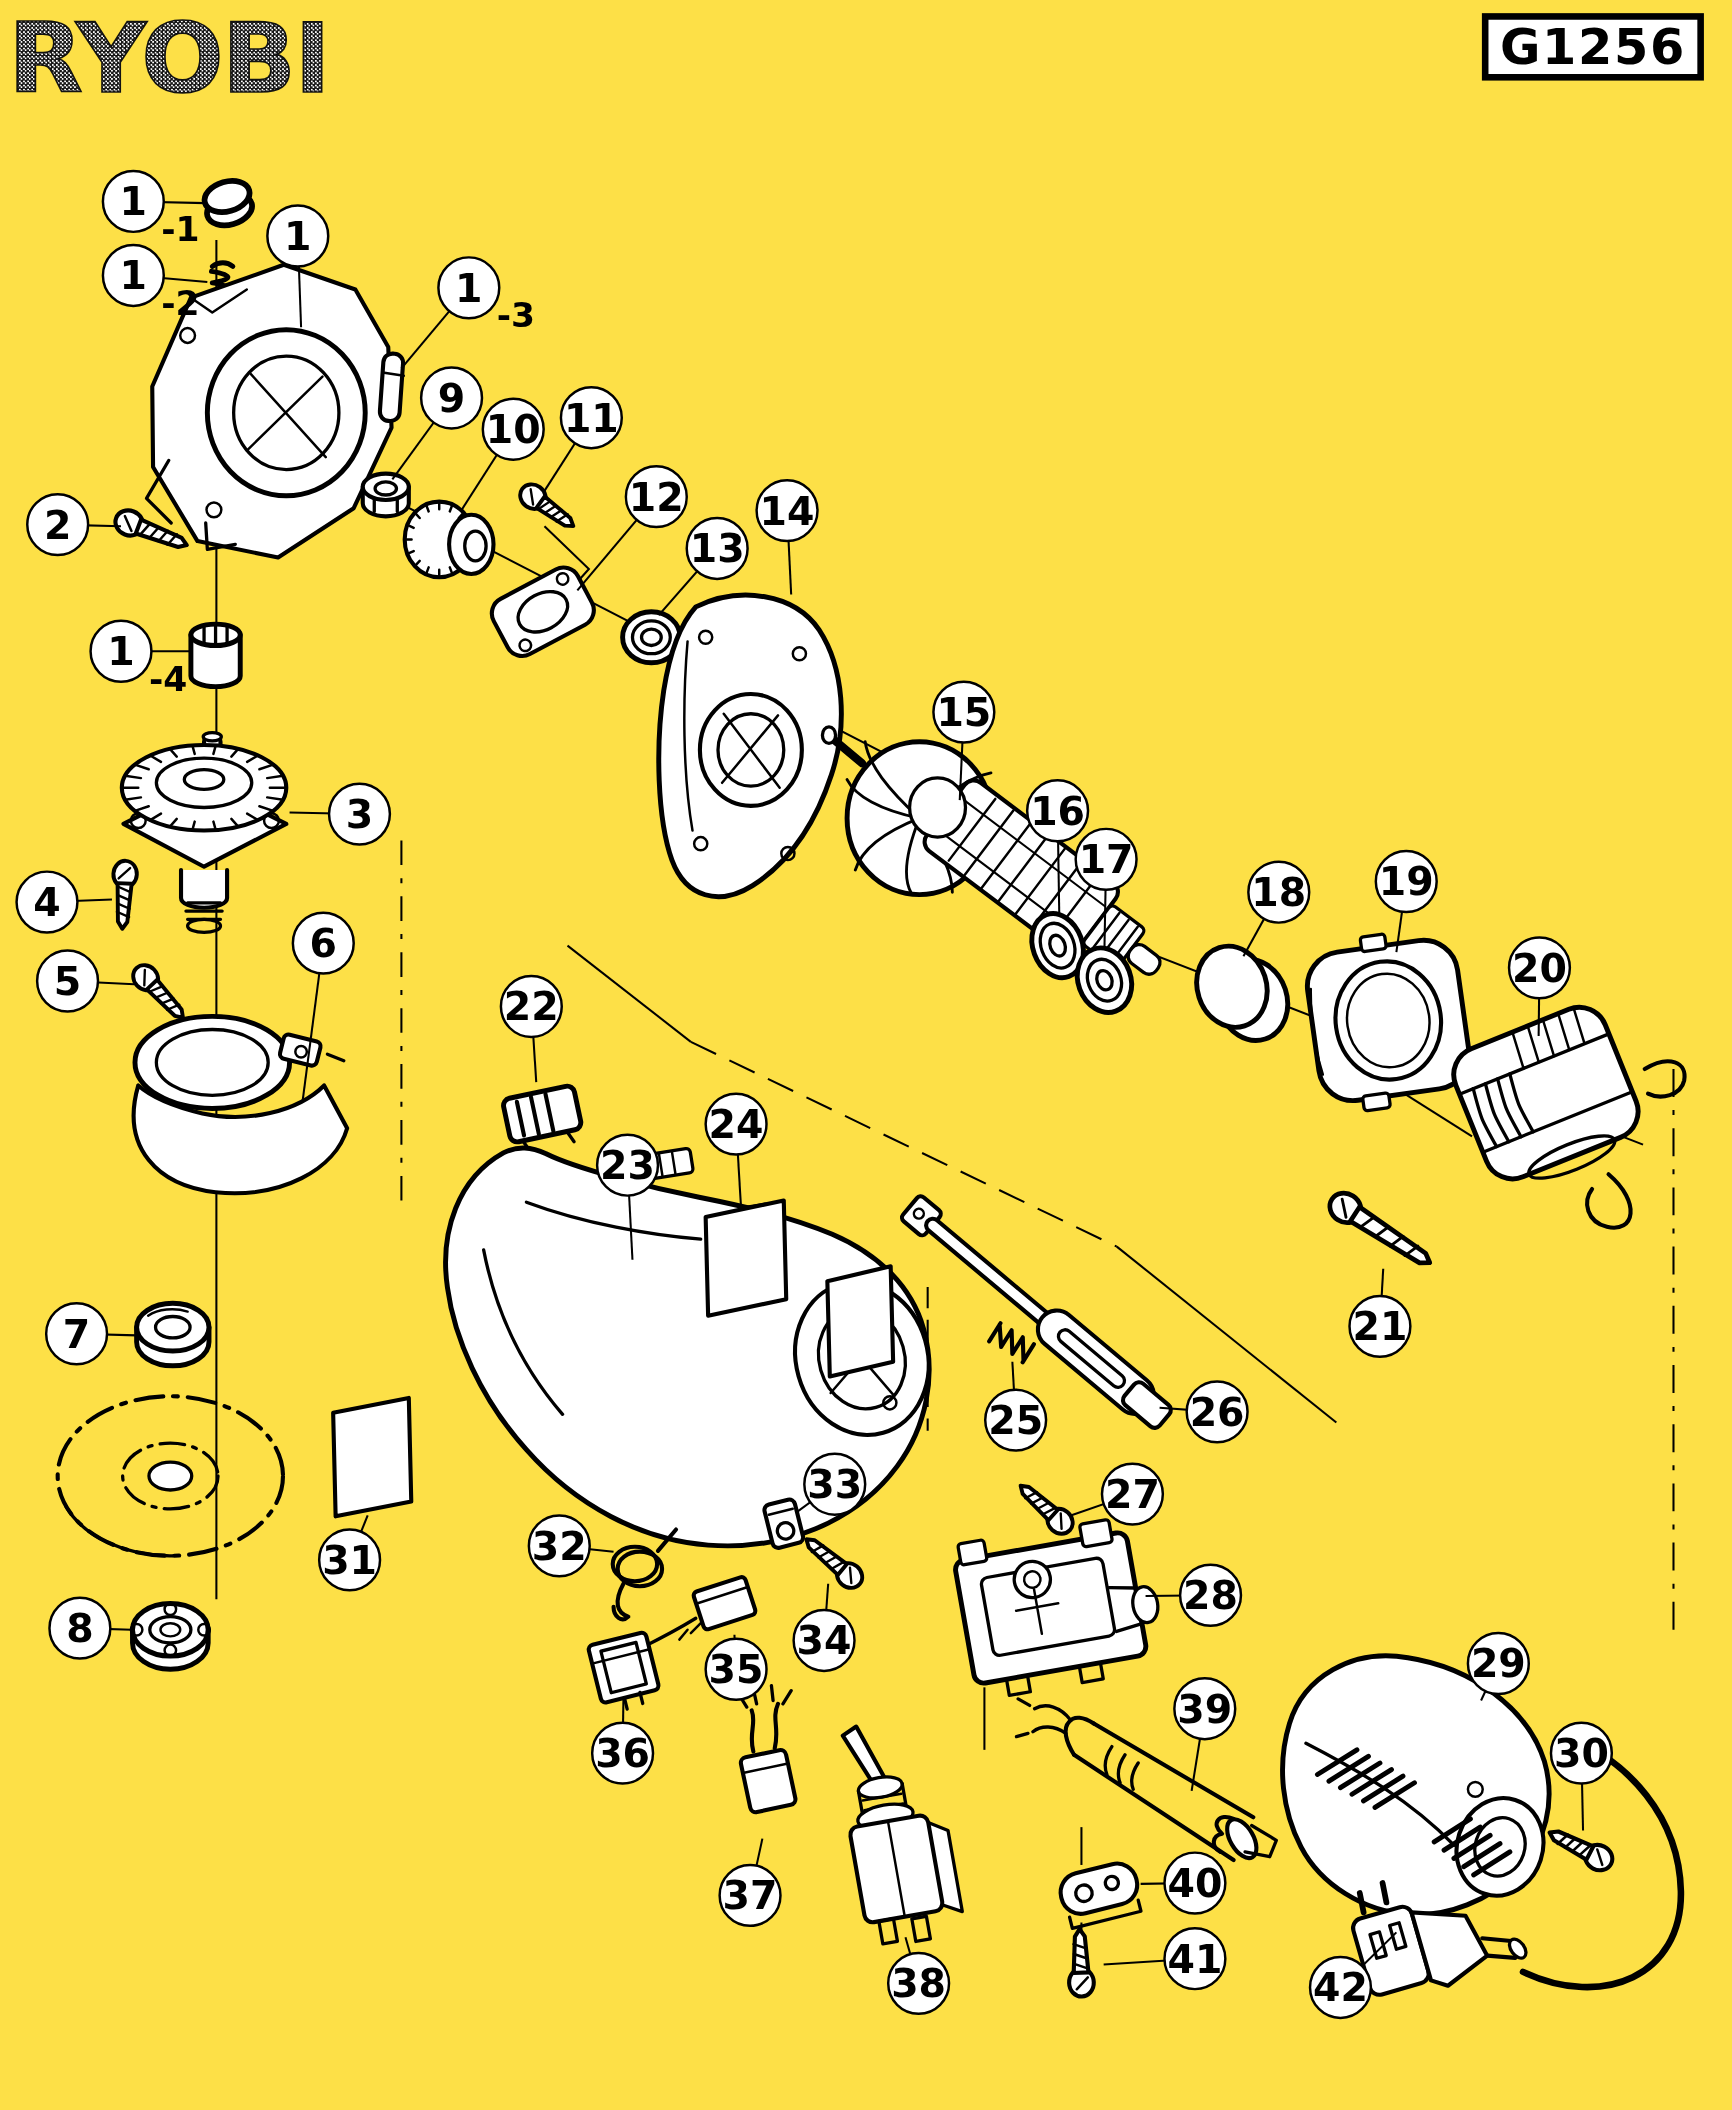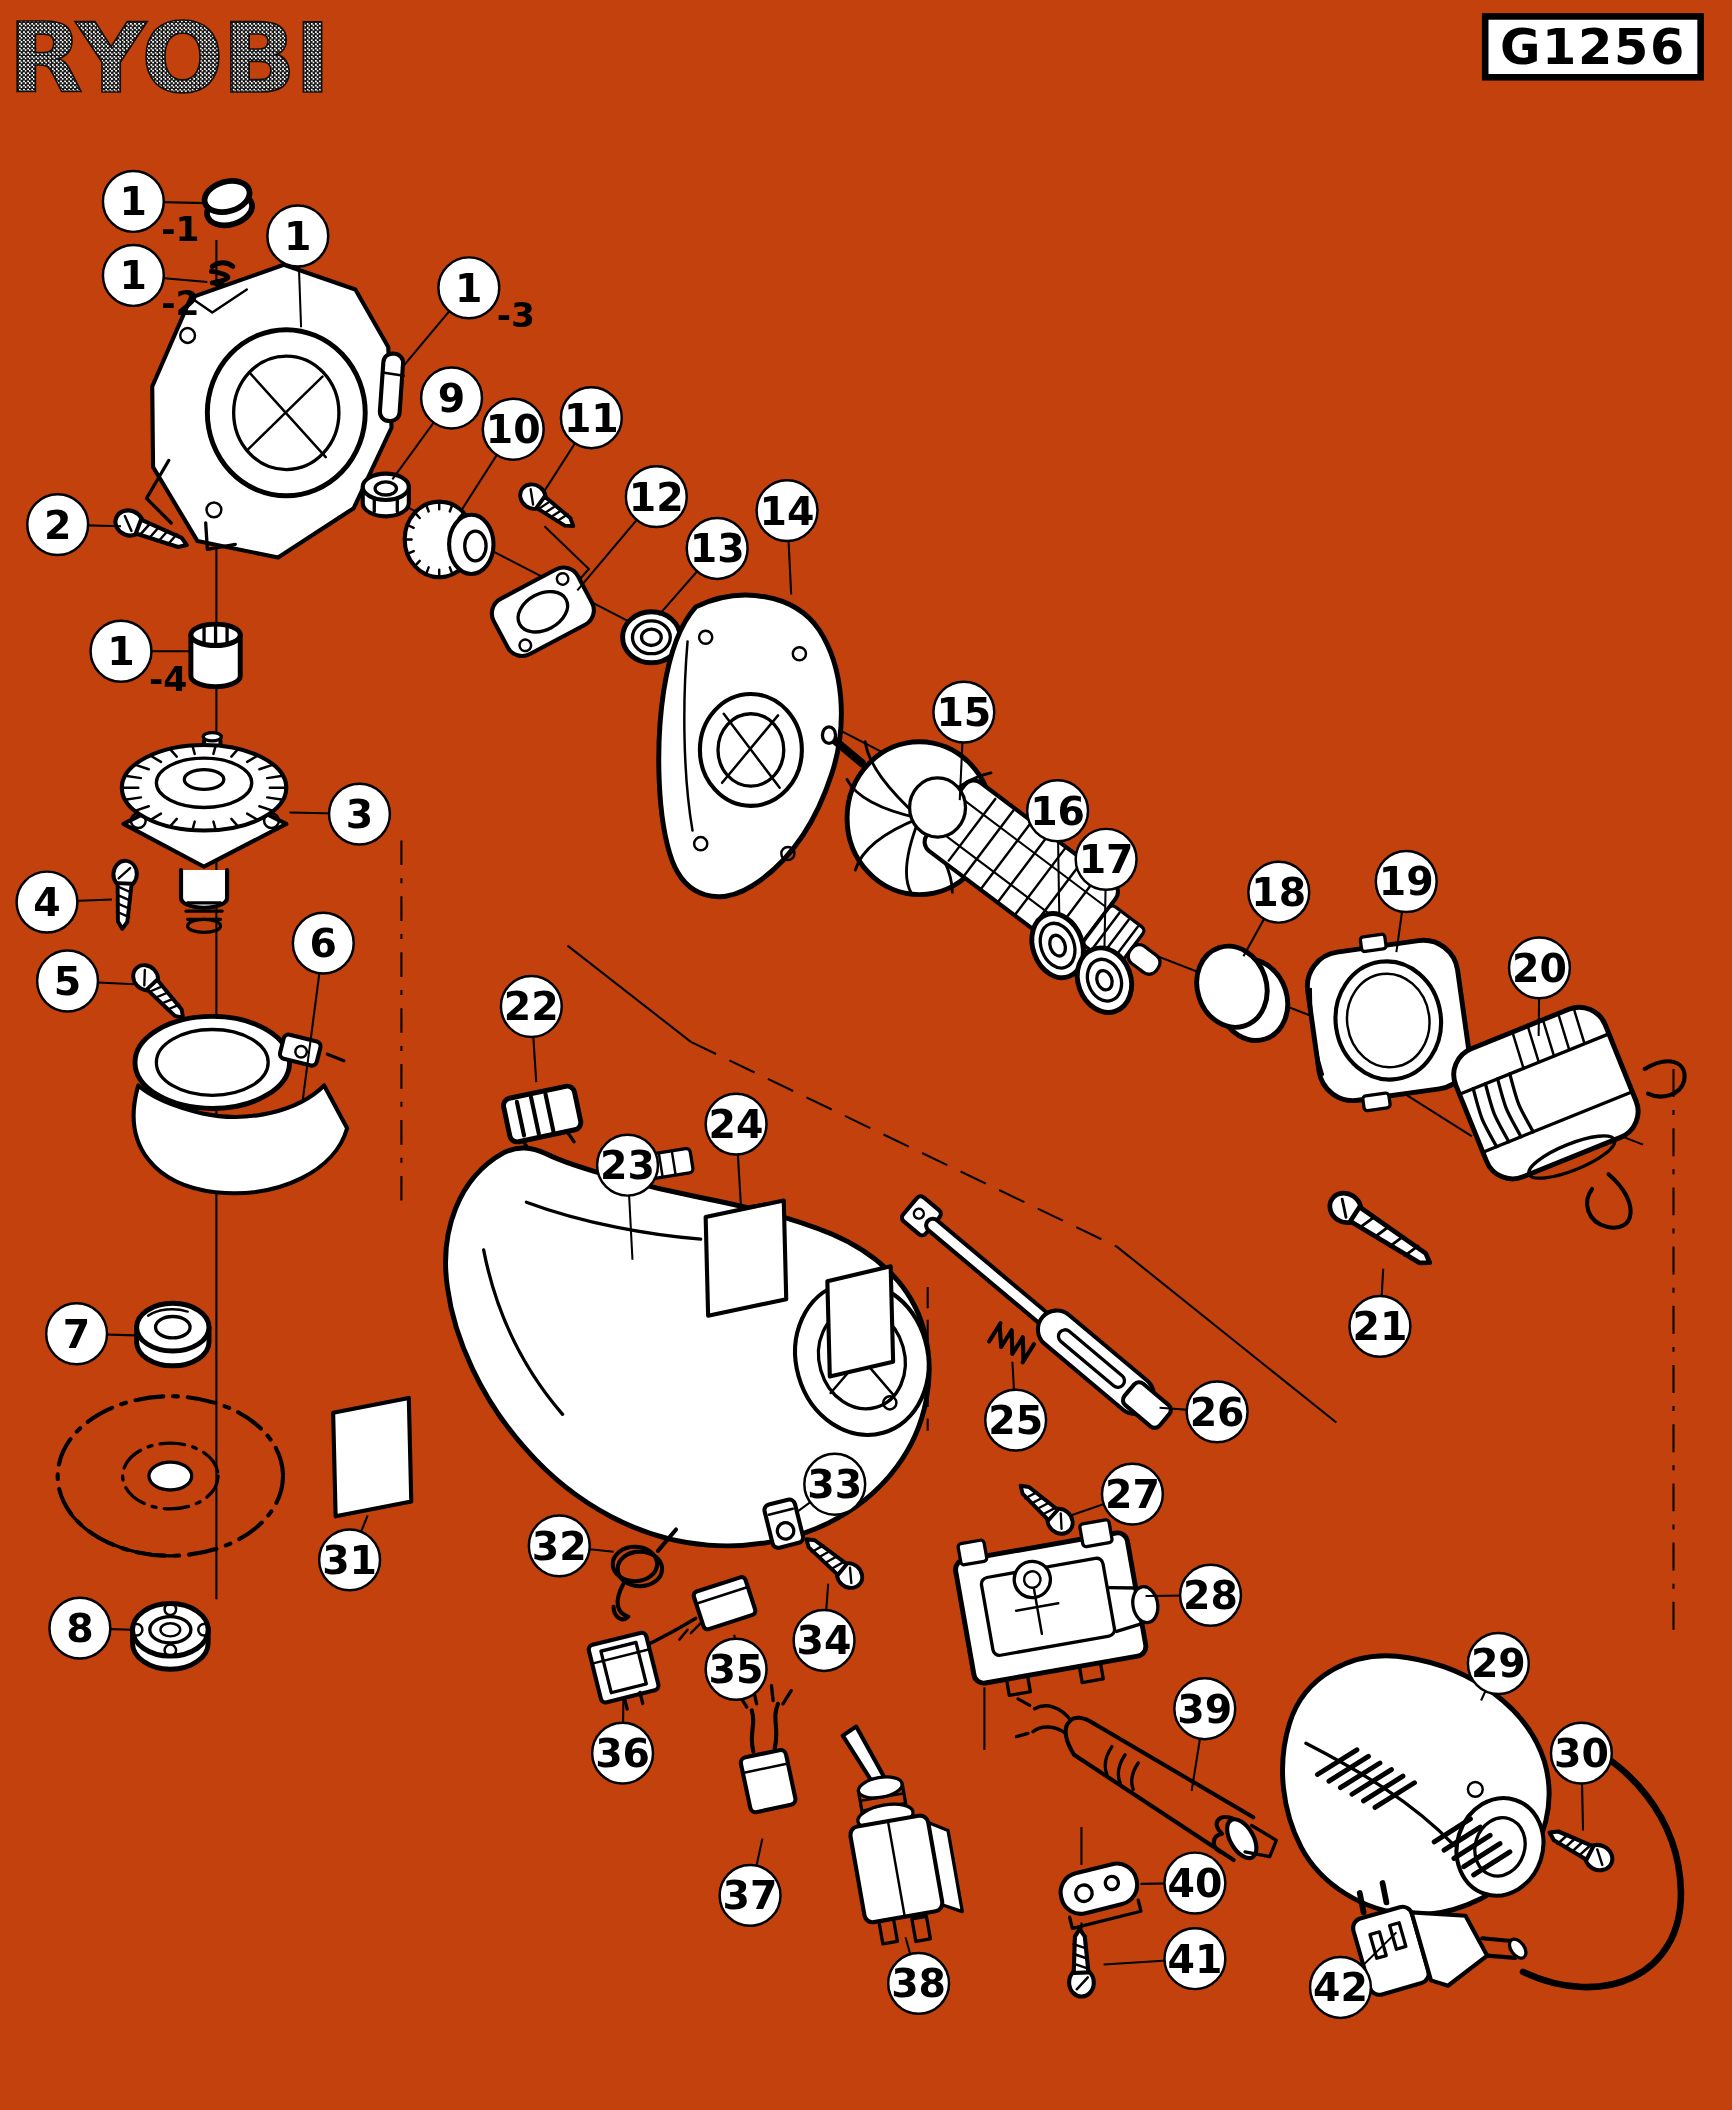--- a/index.html
+++ b/index.html
@@ -1,20 +1,20 @@
 <!DOCTYPE html>
 <html style="font-size:13px"><head>
 <meta charset="utf-8">
 <style>
   html,body{margin:0;padding:0;background:#fff;}
   .stage{
     position:relative;
     width:1732px;
     height:2110px;
-    background:#c2410c;
+    background:#fde047;
     font-family:"DejaVu Sans","Liberation Sans",sans-serif;
     overflow:hidden;
   }
   svg{position:absolute;left:0;top:0;}
   text{font-family:"DejaVu Sans","Liberation Sans",sans-serif;}
 </style>
 </head>
 <body>
 
 <div class="stage">

